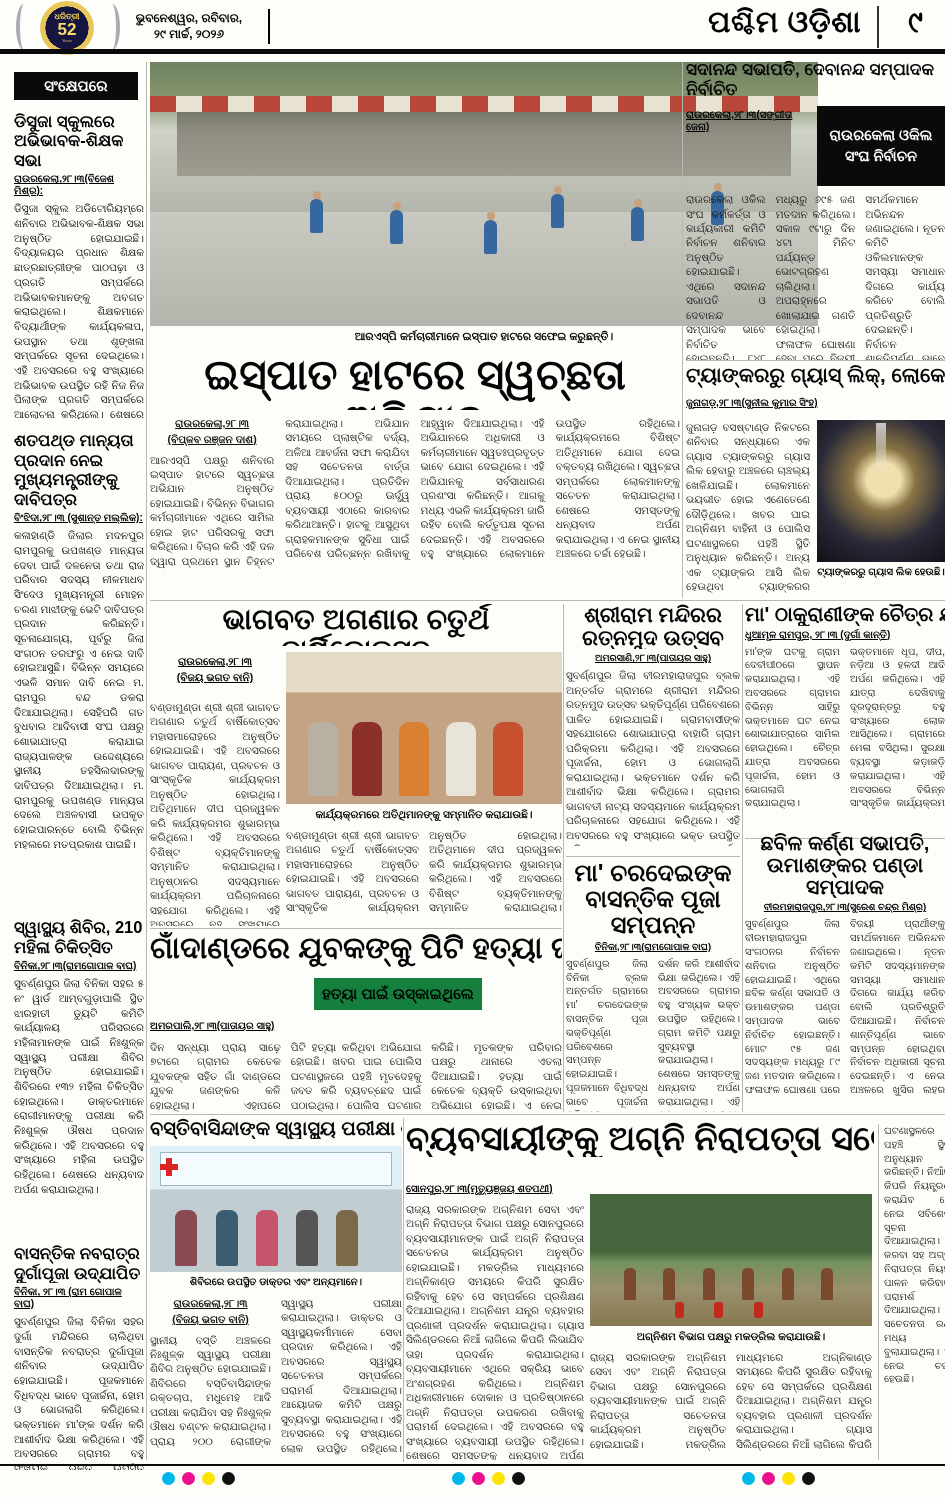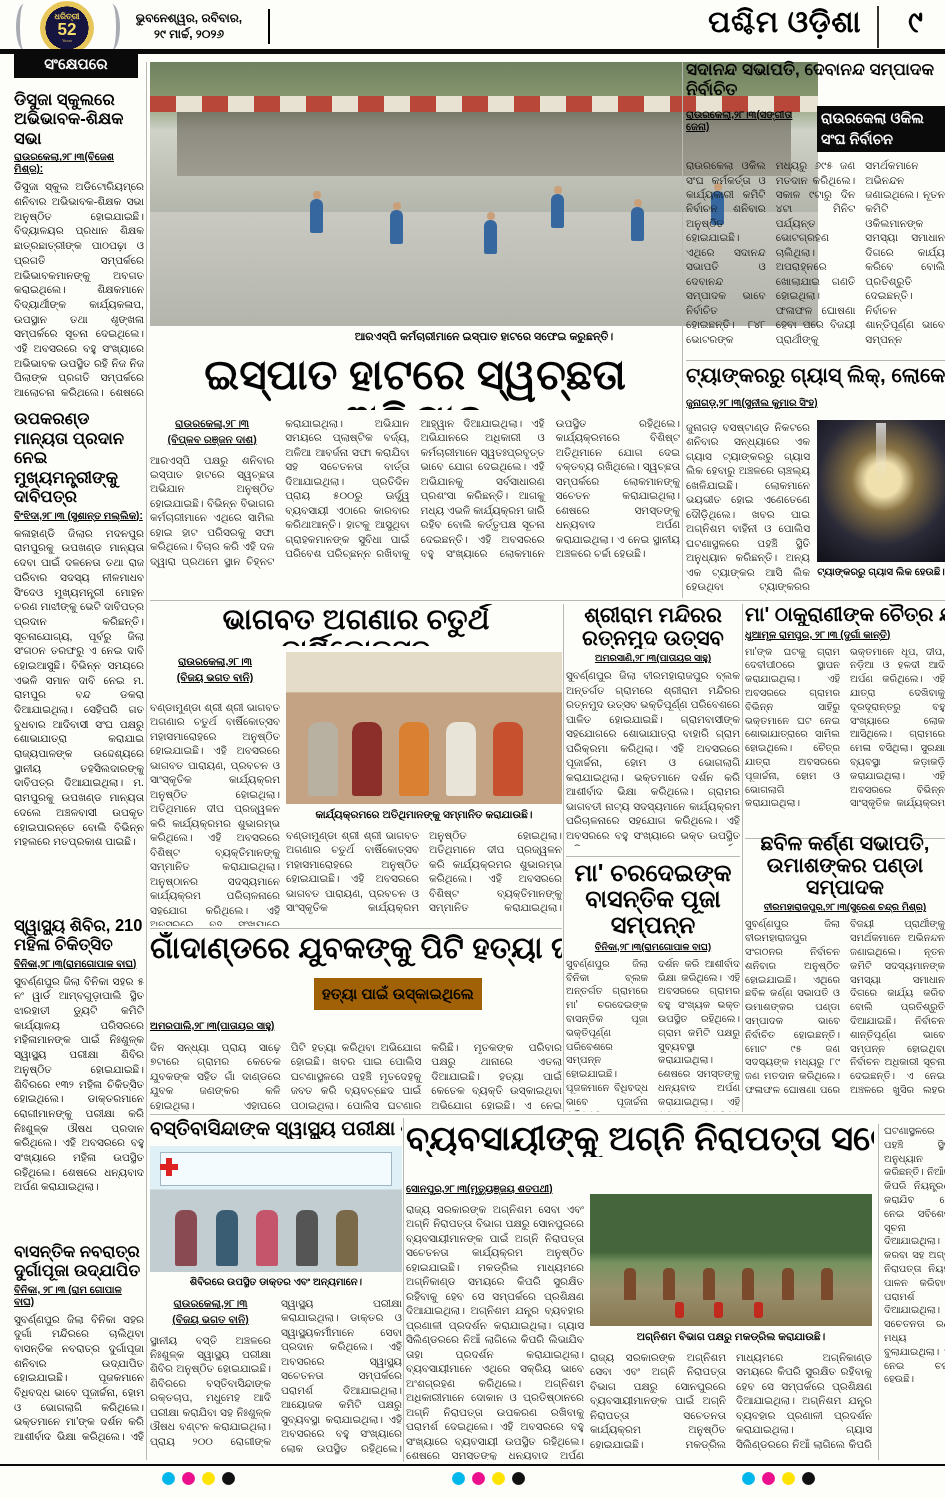--- a/index.html
+++ b/index.html
@@ -60,31 +60,31 @@
   .ph-health { background:linear-gradient(180deg,#dff0f6 0 34%, #c2cdd2 35% 100%); }
   .ph-health .banner { position:absolute; left:4%; top:6px; width:92%; height:34px; background:#f3fbff; border:1px solid #9fb7c2; }
   .ph-health .cross { position:absolute; left:10px; top:12px; width:18px; height:18px;
     background:linear-gradient(#d22,#d22) center/6px 18px no-repeat, linear-gradient(#d22,#d22) center/18px 6px no-repeat; }
   .ph-health .p2 { position:absolute; bottom:6px; width:22px; height:56px; border-radius:8px 8px 2px 2px; }
   .ph-fire { background:linear-gradient(180deg,#45663c 0 44%, #76925f 52%, #99906c 72%, #887852 100%); }
   .ph-fire .p3 { position:absolute; bottom:26px; width:12px; height:32px; border-radius:5px 5px 1px 1px; background:#7b4a2d; }
   .ph-fire .cyl { position:absolute; bottom:8px; width:9px; height:16px; border-radius:3px; background:#c22a1e; }
 
   
-  .briefs { position:absolute; left:14px; top:50px; width:130px; height:1398px; overflow:hidden; }
+  .briefs { position:absolute; left:14px; top:72px; width:130px; height:1398px; overflow:hidden; }
   .briefs-title { background:#0a0a0a; color:#fff; font-size:15px; font-weight:800;
     text-align:center; padding:5px 2px; width:124px; }
   .brief-head { font-size:16.5px; font-weight:800; line-height:1.18; margin-top:12px; overflow:hidden; }
   .briefs .dateline { white-space:normal; }
   .brief-body { font-size:10.5px; line-height:1.4; text-align:justify; overflow:hidden; }
 
   
-  .black-box { background:#0a0a0a; color:#fff; font-weight:800; text-align:left;
-    font-size:14.5px; line-height:1.45; padding:2px 4px; }
-  .grey-box { background:#a16207; color:#000; font-weight:800; text-align:center;
+  .black-box { background:#0a0a0a; color:#fff; font-weight:800; text-align:center;
+    font-size:14.5px; line-height:1.45; padding:19px 4px; }
+  .grey-box { background:#15803d; color:#000; font-weight:800; text-align:center;
     font-size:15px; padding:7px 8px; white-space:nowrap; overflow:hidden; }
 
   .cols2 { column-count:2; column-gap:10px; }
   .cols3 { column-count:3; column-gap:10px; }
   .cols4 { column-count:4; column-gap:11px; }
 
   
   .footer-rule { position:absolute; left:0; top:1464px; width:945px; height:2px; background:#0a0a0a; }
   .regmarks { position:absolute; top:1472px; display:flex; gap:7px; }
   .dot { width:13px; height:13px; border-radius:50%; }
@@ -117,21 +117,21 @@
 
   <aside class="briefs">
     <div class="briefs-title">ସଂକ୍ଷେପରେ</div>
 
     <div>
       <div class="brief-head">ଡିସୁଜା ସ୍କୁଲରେ ଅଭିଭାବକ-ଶିକ୍ଷକ ସଭା</div>
       <div class="dateline">ରାଉରକେଲା,୨୮।୩(ବିଜେଶ ମିଶ୍ର):</div>
       <div class="brief-body" style="height:218px">ଡିସୁଜା ସ୍କୁଲ ଅଡିଟୋରିୟମ୍‌ରେ ଶନିବାର ଅଭିଭାବକ-ଶିକ୍ଷକ ସଭା ଅନୁଷ୍ଠିତ ହୋଇଯାଇଛି। ବିଦ୍ୟାଳୟର ପ୍ରଧାନ ଶିକ୍ଷକ ଛାତ୍ରଛାତ୍ରୀଙ୍କ ପାଠପଢ଼ା ଓ ପ୍ରଗତି ସମ୍ପର୍କରେ ଅଭିଭାବକମାନଙ୍କୁ ଅବଗତ କରାଇଥିଲେ। ଶିକ୍ଷକମାନେ ବିଦ୍ୟାର୍ଥୀଙ୍କ କାର୍ଯ୍ୟକଳାପ, ଉପସ୍ଥାନ ତଥା ଶୃଙ୍ଖଳା ସମ୍ପର୍କରେ ସୂଚନା ଦେଇଥିଲେ। ଏହି ଅବସରରେ ବହୁ ସଂଖ୍ୟାରେ ଅଭିଭାବକ ଉପସ୍ଥିତ ରହି ନିଜ ନିଜ ପିଲାଙ୍କ ପ୍ରଗତି ସମ୍ପର୍କରେ ଆଲୋଚନା କରିଥିଲେ। ଶେଷରେ ଧନ୍ୟବାଦ ଅର୍ପଣ କରାଯାଇଥିଲା।</div>
     </div>
     <div>
-      <div class="brief-head">ଉପକରଣ୍ଡ ମାନ୍ୟତା ପ୍ରଦାନ ନେଇ ମୁଖ୍ୟମନ୍ତ୍ରୀଙ୍କୁ ଦାବିପତ୍ର</div>
+      <div class="brief-head">ଶତପଥ୍ଡ ମାନ୍ୟତା ପ୍ରଦାନ ନେଇ ମୁଖ୍ୟମନ୍ତ୍ରୀଙ୍କୁ ଦାବିପତ୍ର</div>
       <div class="dateline">ବିଂଝିଦା,୨୮।୩ (ସୁଶାନ୍ତ ମଲ୍ଲିକ):</div>
       <div class="brief-body" style="height:378px">କଳାହାଣ୍ଡି ଜିଲାର ମଦନପୁର ରାମପୁରକୁ ଉପଖଣ୍ଡ ମାନ୍ୟତା ଦେବା ପାଇଁ ଦଳନେତା ତଥା ରାଜ ପରିବାର ସଦସ୍ୟ ନୀଳମାଧବ ସିଂଦେଓ ମୁଖ୍ୟମନ୍ତ୍ରୀ ମୋହନ ଚରଣ ମାଝୀଙ୍କୁ ଭେଟି ଦାବିପତ୍ର ପ୍ରଦାନ କରିଛନ୍ତି। ସୂଚନାଯୋଗ୍ୟ, ପୂର୍ବରୁ ଜିଲା ସଂଗଠନ ତରଫରୁ ଏ ନେଇ ଦାବି ହୋଇଆସୁଛି। ବିଭିନ୍ନ ସମୟରେ ଏଭଳି ସମାନ ଦାବି ନେଇ ମ. ରାମପୁର ବନ୍ଦ ଡକରା ଦିଆଯାଇଥିଲା। ସେହିପରି ଗତ ବୁଧବାର ଆଦିବାସୀ ସଂଘ ପକ୍ଷରୁ ଶୋଭାଯାତ୍ରା କରାଯାଇ ରାଜ୍ୟପାଳଙ୍କ ଉଦ୍ଦେଶ୍ୟରେ ସ୍ଥାନୀୟ ତହସିଲଦାରଙ୍କୁ ଦାବିପତ୍ର ଦିଆଯାଇଥିଲା। ମ. ରାମପୁରକୁ ଉପଖଣ୍ଡ ମାନ୍ୟତା ଦେଲେ ଅଞ୍ଚଳବାସୀ ଉପକୃତ ହୋଇପାରନ୍ତେ ବୋଲି ବିଭିନ୍ନ ମହଲରେ ମତପ୍ରକାଶ ପାଇଛି।</div>
     </div>
     <div>
       <div class="brief-head">ସ୍ୱାସ୍ଥ୍ୟ ଶିବିର, 210 ମହିଳା ଚିକିତ୍ସିତ</div>
       <div class="dateline">ବିନିକା,୨୮।୩(ରାମଗୋପାଳ ବାଘ)</div>
       <div class="brief-body" style="height:256px">ସୁବର୍ଣ୍ଣପୁର ଜିଲା ବିନିକା ସହର ୫ ନଂ ୱାର୍ଡ ଆମ୍ବଗୁଡ଼ାପାଲି ସ୍ଥିତ ଝାରହାତୀ ଡ୍ୟୁଟି କମିଟି କାର୍ଯ୍ୟାଳୟ ପରିସରରେ ମହିଳାମାନଙ୍କ ପାଇଁ ନିଃଶୁଳ୍କ ସ୍ୱାସ୍ଥ୍ୟ ପରୀକ୍ଷା ଶିବିର ଅନୁଷ୍ଠିତ ହୋଇଯାଇଛି। ଶିବିରରେ ୧୩୨ ମହିଳା ଚିକିତ୍ସିତ ହୋଇଥିଲେ। ଡାକ୍ତରମାନେ ରୋଗୀମାନଙ୍କୁ ପରୀକ୍ଷା କରି ନିଃଶୁଳ୍କ ଔଷଧ ପ୍ରଦାନ କରିଥିଲେ। ଏହି ଅବସରରେ ବହୁ ସଂଖ୍ୟାରେ ମହିଳା ଉପସ୍ଥିତ ରହିଥିଲେ। ଶେଷରେ ଧନ୍ୟବାଦ ଅର୍ପଣ କରାଯାଇଥିଲା।</div>
     </div>
     <div>
       <div class="brief-head">ବାସନ୍ତିକ ନବରାତ୍ର ଦୁର୍ଗାପୂଜା ଉଦ୍ଯାପିତ</div>

